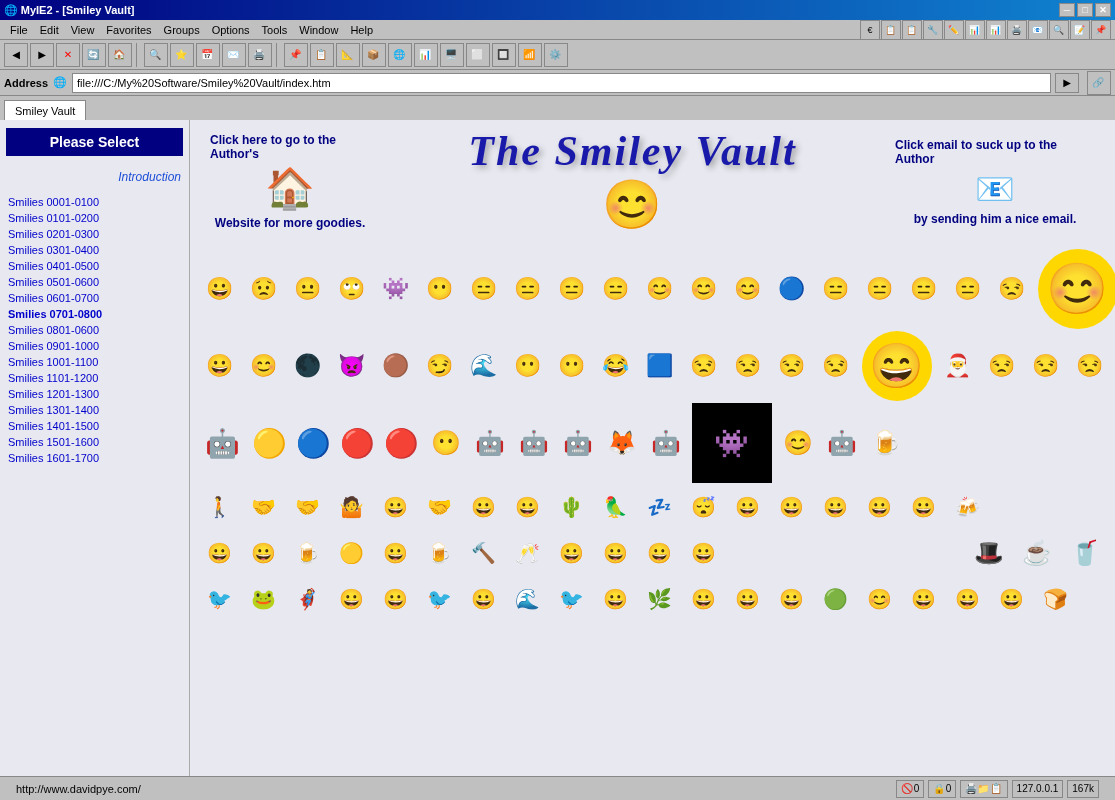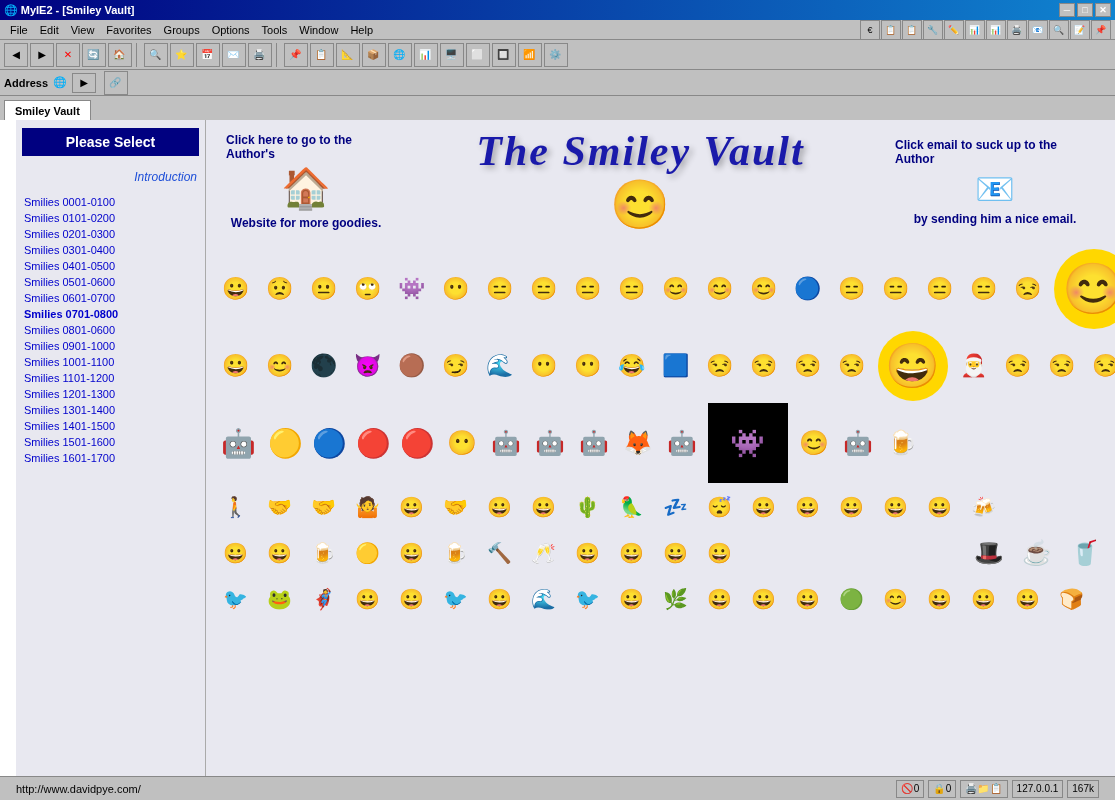--- a/index.html
+++ b/index.html
@@ -113,29 +113,28 @@
       background: #c0c0c0;
       border: 1px solid #888;
       border-bottom: none;
       cursor: pointer;
       height: 20px;
       display: flex;
       align-items: center;
     }
     .tab.active {
       background: white;
-      font-weight: bold;
+      font-weight: normal;
     }
 
     
     .main-area {
       display: flex;
       height: calc(800px - 20px - 20px - 30px - 26px - 24px - 24px);
       background: white;
-      padding-left: 16px;
     }
 
     
     .sidebar {
       width: 190px;
       min-width: 190px;
       background: #e8e8f0;
       border-right: 1px solid #aaa;
       overflow-y: auto;
       padding: 4px 0;
@@ -369,20 +368,21 @@
   <div class="toolbar-btn">🖥️</div>
   <div class="toolbar-btn">⬜</div>
   <div class="toolbar-btn">🔲</div>
   <div class="toolbar-btn">📶</div>
   <div class="toolbar-btn">⚙️</div>
 </div>
 
 <div class="address-bar">
   <span class="address-label">Address</span>
   <div style="width:16px;height:16px;display:flex;align-items:center;justify-content:center;">🌐</div>
+  <input class="address-input" type="text" value="file:///C:/My%20Software/Smiley%20Vault/index.htm" style="">
   <button class="address-go-btn">▶</button>
   <div class="toolbar-btn" style="margin-left:4px;">🔗</div>
 </div>
 
 <div class="tab-bar">
   <div class="tab active">
     <span>Smiley Vault</span>
   </div>
 </div>
 

